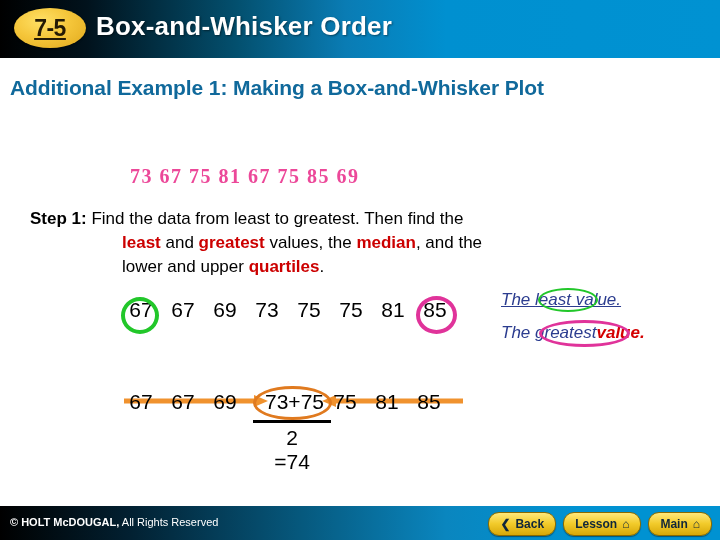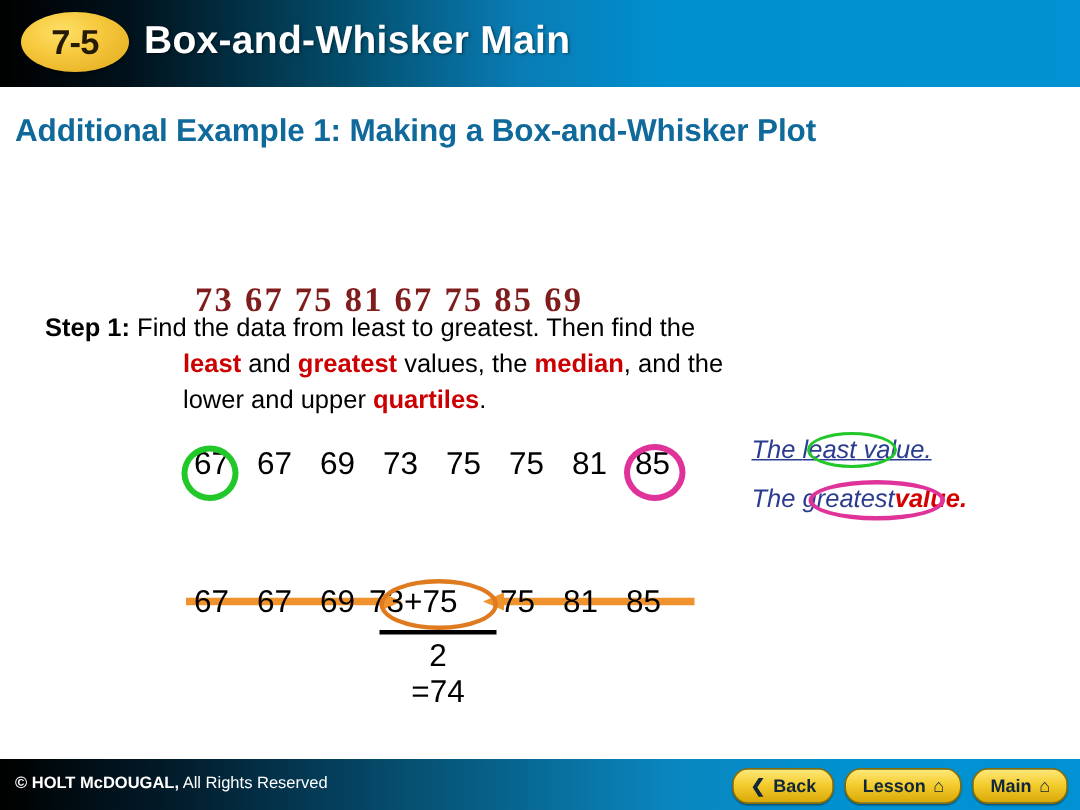--- a/index.html
+++ b/index.html
@@ -20,21 +20,21 @@
   }
   .badge{
     position:absolute;left:14px;top:8px;width:72px;height:40px;
     border-radius:50%;
     background:radial-gradient(ellipse at 38% 32%,#ffe066 0%,#f5c63a 45%,#e0a81c 100%);
     box-shadow:0 1px 2px rgba(0,0,0,.55);
     display:flex;align-items:center;justify-content:center;
   }
   .badge span{
     font-family:"Liberation Sans", sans-serif;
-    font-weight:bold;font-size:23px;color:#241a05;letter-spacing:-.5px;
+    font-weight:bold;font-size:23px;color:#241a05;letter-spacing:-.5px;text-decoration:underline;
   }
   .header-title{
     position:absolute;left:96px;top:11px;
     font-family:"Liberation Sans", sans-serif;
     font-weight:bold;font-size:26px;color:#ffffff;
     letter-spacing:.2px;
     text-shadow:1px 1px 2px rgba(0,0,0,.45);
     white-space:nowrap;
   }
 
@@ -49,23 +49,22 @@
   
   .prompt{
     position:absolute;left:32px;top:125px;
     font-family:"Liberation Serif", serif;
     font-weight:bold;font-size:17px;color:#000;
     letter-spacing:.6px;
   }
   .raw-data{
     position:absolute;left:130px;top:165px;
     font-family:"Liberation Serif", serif;
-    font-weight:bold;font-size:23px;color:#7f1d1d;
+    font-weight:bold;font-size:20px;color:#ec4899;
     letter-spacing:1.5px;
-    margin-top:22px;
   }
 
   .step-block{
     position:absolute;left:30px;top:207px;width:630px;
     font-family:"Liberation Sans", sans-serif;
     font-size:17px;color:#000;line-height:24px;
   }
   .step-block .l2,.step-block .l3{display:block;padding-left:92px;}
   .bold{font-weight:bold;}
   .red{color:#cc0000;font-weight:bold;}
@@ -106,21 +105,21 @@
     border:3px solid #e0339a;border-radius:50%;box-sizing:border-box;
   }
 
   
   .row2{
     position:absolute;left:120px;top:390px;
     font-family:"Liberation Sans", sans-serif;
     font-size:21px;color:#000;
   }
   .row2 .num{display:inline-block;width:42px;text-align:center;}
-  .row2 .frac-top{display:inline-block;width:78px;text-align:left;}
+  .row2 .frac-top{display:inline-block;width:78px;text-align:right;}
   .arrow-svg{position:absolute;left:118px;top:386px;}
   .ellipse-orange{
     position:absolute;left:253px;top:386px;width:79px;height:34px;
     border:3px solid #e07a1f;border-radius:50%;box-sizing:border-box;
   }
   .frac-bar{
     position:absolute;left:253px;top:420px;width:78px;height:3px;background:#000;
   }
   .frac-den{
     position:absolute;left:253px;top:426px;width:78px;text-align:center;
@@ -158,21 +157,21 @@
 </style>
 </head>
 <body>
 
 <div class="slide">
 
   <div class="header">
     <div class="badge">
       <span>7-5</span>
     </div>
-    <div class="header-title">Box-and-Whisker Main</div>
+    <div class="header-title">Box-and-Whisker Order</div>
   </div>
 
   <div class="subtitle">Additional Example 1: Making a Box-and-Whisker Plot</div>
 
   <div class="raw-data">73  67  75  81  67  75  85  69</div>
 
   <div class="step-block">
     <span class="bold">Step 1:</span><span> Find the data from least to greatest. Then find the</span>
     <span class="l2"><span class="red">least</span><span> and </span><span class="red">greatest</span><span> values, the </span><span class="red">median</span><span>, and the</span></span>
     <span class="l3"><span>lower and upper </span><span class="red">quartiles</span><span>.</span></span>

